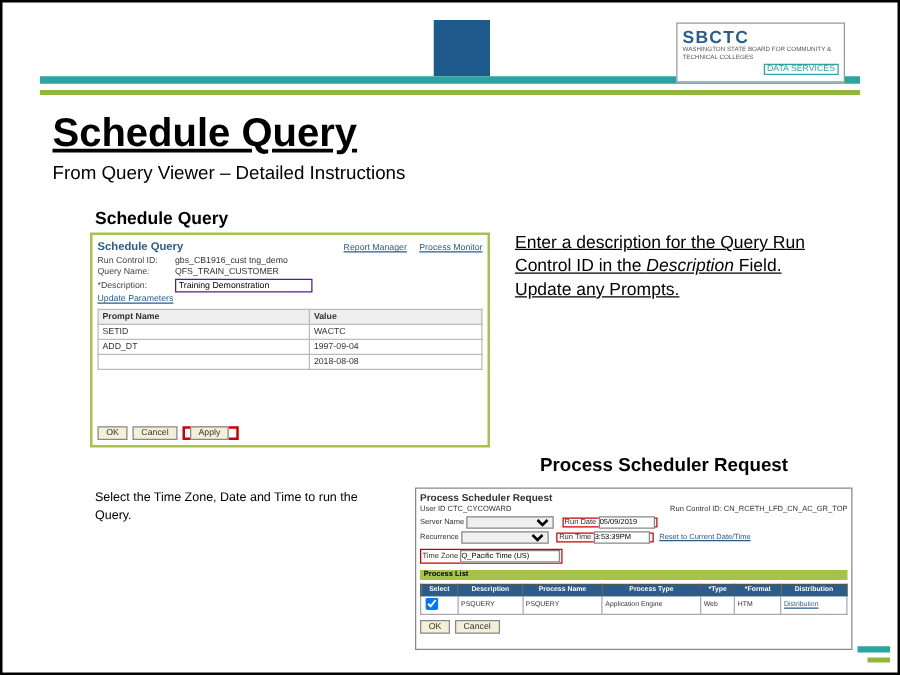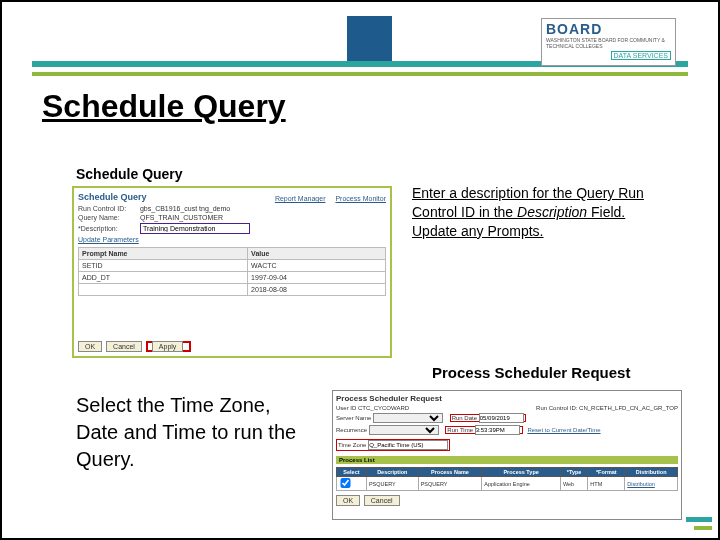--- a/index.html
+++ b/index.html
@@ -26,21 +26,21 @@
   .sq-panel .links span { margin-left: 8px; text-decoration: underline; }
   .sq-panel table { width: 100%; border-collapse: collapse; margin-top: 4px; font-size: 7px; }
   .sq-panel th, .sq-panel td { border: 1px solid #bbb; padding: 2px 3px; text-align: left; }
   .sq-panel th { background: #eee; }
   .btnrow { position: absolute; bottom: 4px; left: 4px; }
   .btn { display: inline-block; font-size: 7px; border: 1px solid #888; background: #f4f0d8; padding: 1px 6px; margin-right: 2px; }
   .apply-hl { border: 2px solid #c00; padding: 0 4px; }
   .instr1 { position: absolute; top: 182px; left: 410px; width: 260px; font-size: 14px; line-height: 1.35; text-decoration: underline; }
   .instr1 i { font-style: italic; }
   .psr-label { position: absolute; top: 362px; left: 430px; font-size: 15px; font-weight: bold; }
-  .instr2 { position: absolute; top: 390px; left: 74px; width: 240px; font-size: 20px; line-height: 1.35; }
+  .instr2 { position: absolute; top: 390px; left: 74px; width: 240px; font-size: 10px; line-height: 1.35; }
   .psr-panel { position: absolute; top: 388px; left: 330px; width: 350px; height: 130px; background: #fff; font-size: 6px; color: #333; border: 1px solid #888; padding: 3px; }
   .psr-panel .hdr { font-weight: bold; font-size: 8px; margin-bottom: 2px; }
   .psr-hl { border: 1px solid #c00; padding: 0 1px; }
   .psr-panel .toprow { font-size: 6px; }
   .psr-panel .fld { margin: 2px 0; }
   .psr-panel select, .psr-panel input { font-size: 6px; height: 10px; border: 1px solid #888; }
   .psr-panel table { width: 100%; border-collapse: collapse; margin-top: 3px; font-size: 5.5px; }
   .psr-panel th { background: #2a5c8c; color: #fff; border: 1px solid #555; padding: 1px; }
   .psr-panel td { border: 1px solid #aaa; padding: 1px 2px; }
   .psr-panel .plist-hdr { background: #a6c24a; color: #000; font-weight: bold; padding: 1px 3px; margin-top: 3px; font-size: 6px; }
@@ -52,27 +52,28 @@
 </head>
 <body>
 
 <div class="slide">
 
   <div class="topbar">
     <div class="bluebox"></div>
     <div class="stripe-teal"></div>
     <div class="stripe-green"></div>
     <div class="logo">
-      <div class="name">BOARD</div>
+      <div class="name">SBCTC</div>
       <div class="sub">WASHINGTON STATE BOARD FOR COMMUNITY &amp; TECHNICAL COLLEGES</div>
       <span class="ds">DATA SERVICES</span>
     </div>
   </div>
 
   <h1 class="title">Schedule Query</h1>
+  <div class="subtitle">From Query Viewer – Detailed Instructions</div>
 
   <div class="sec-label sq-label">Schedule Query</div>
 
   <div class="sq-panel">
     <div class="hdr">Schedule Query</div>
     <div class="links">
       <span>Report Manager</span>
       <span>Process Monitor</span>
     </div>
     <div class="row">

